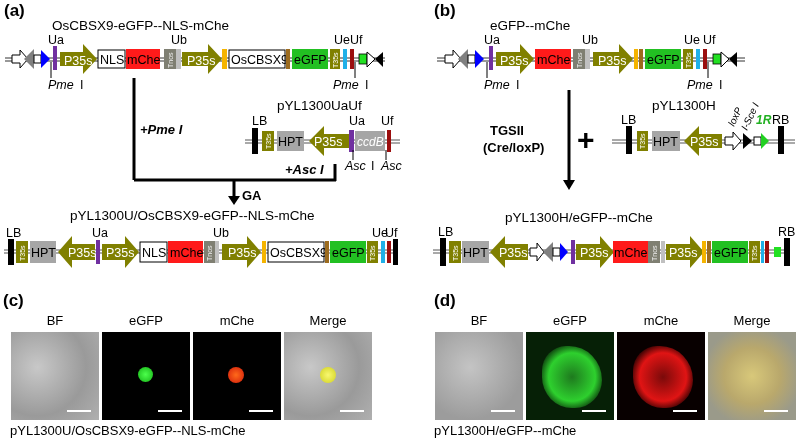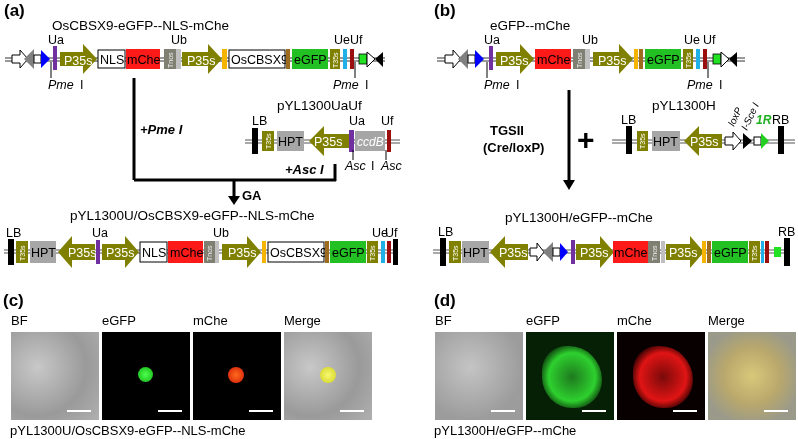--- a/index.html
+++ b/index.html
@@ -1,20 +1,20 @@
 <!DOCTYPE html>
 <html><head>
 <meta charset="utf-8">
 <style>
   html,body{margin:0;padding:0;background:#fff;}
   body{width:798px;height:439px;position:relative;overflow:hidden;font-family:"Liberation Sans",sans-serif;}
   #fig{position:absolute;left:0;top:0;width:798px;height:439px;}
   text{font-family:"Liberation Sans",sans-serif;}
   .micro{position:absolute;width:88px;height:88px;overflow:hidden;}
-  .ptitle{position:absolute;font-size:13px;width:88px;}
+  .ptitle{position:absolute;font-size:13px;text-align:center;width:88px;}
   .panel-label{position:absolute;font-size:17px;font-weight:bold;}
   .caption{position:absolute;font-size:13px;}
   .bar{position:absolute;bottom:8px;right:8px;width:24px;height:2px;background:#fff;}
 </style>
 </head>
 <body>
 
 <svg id="fig" viewBox="0 0 798 439" xmlns="http://www.w3.org/2000/svg">
   <defs>
     <marker id="arrowDown" markerWidth="8" markerHeight="8" refX="4" refY="4" orient="auto"></marker>

